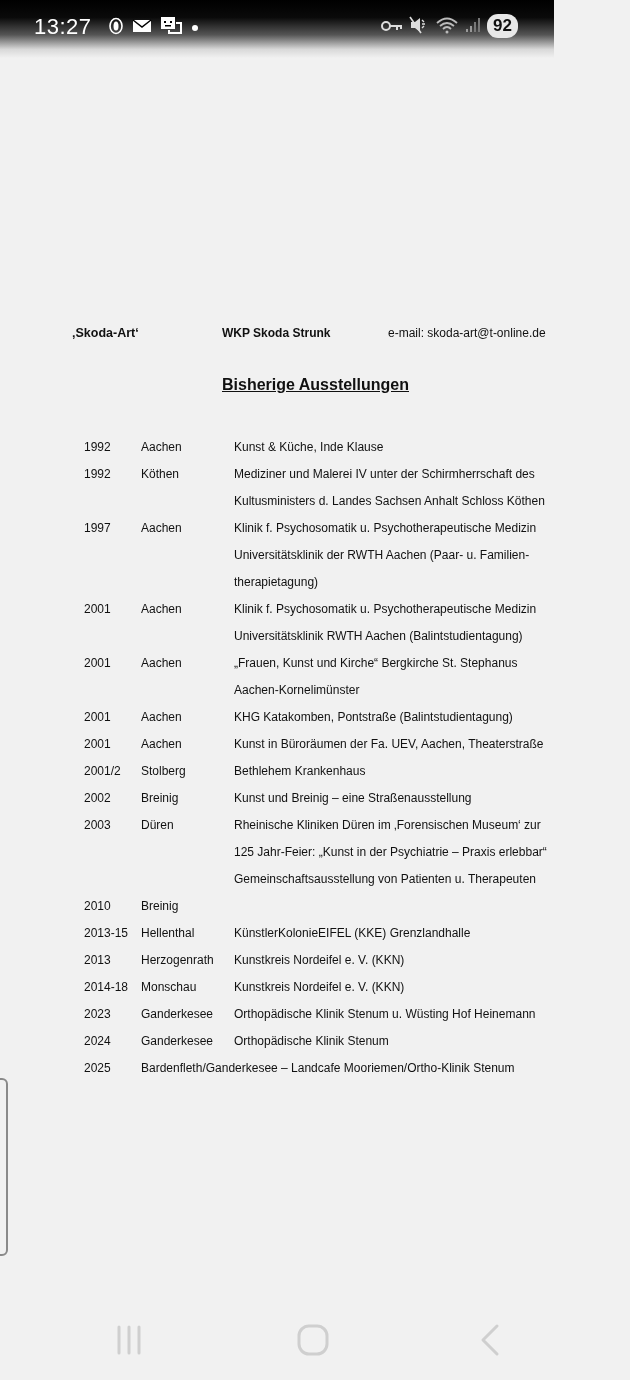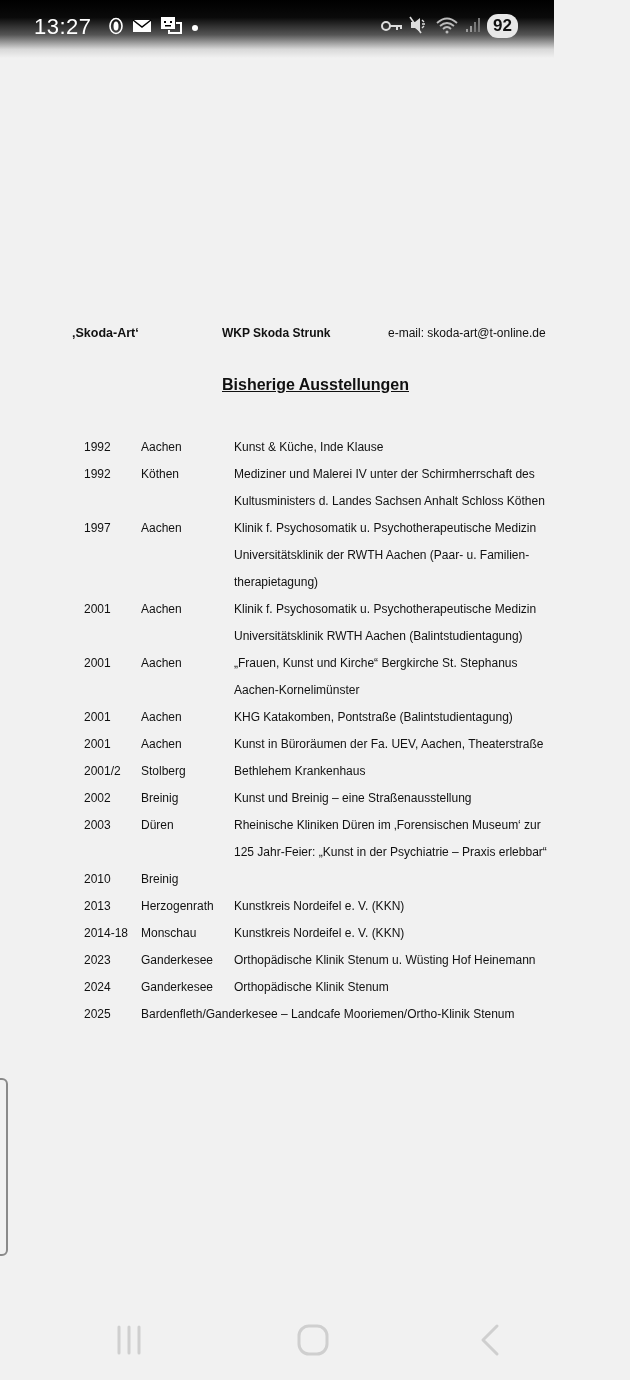--- a/index.html
+++ b/index.html
@@ -179,22 +179,30 @@
       </div>
       <div class="row">
         <span class="c-year">2003</span>
         <span class="c-place">Düren</span>
         <span class="c-desc">Rheinische Kliniken Düren im ‚Forensischen Museum‘ zur</span>
       </div>
       <div class="row">
         <span class="c-desc">125 Jahr-Feier: „Kunst in der Psychiatrie – Praxis erlebbar“</span>
       </div>
       <div class="row">
+        <span class="c-desc">Gemeinschaftsausstellung von Patienten u. Therapeuten</span>
+      </div>
+      <div class="row">
         <span class="c-year">2010</span>
         <span class="c-place">Breinig</span>
+      </div>
+      <div class="row">
+        <span class="c-year">2013-15</span>
+        <span class="c-place">Hellenthal</span>
+        <span class="c-desc">KünstlerKolonieEIFEL (KKE) Grenzlandhalle</span>
       </div>
       <div class="row">
         <span class="c-year">2013</span>
         <span class="c-place">Herzogenrath</span>
         <span class="c-desc">Kunstkreis Nordeifel e. V. (KKN)</span>
       </div>
       <div class="row">
         <span class="c-year">2014-18</span>
         <span class="c-place">Monschau</span>
         <span class="c-desc">Kunstkreis Nordeifel e. V. (KKN)</span>

